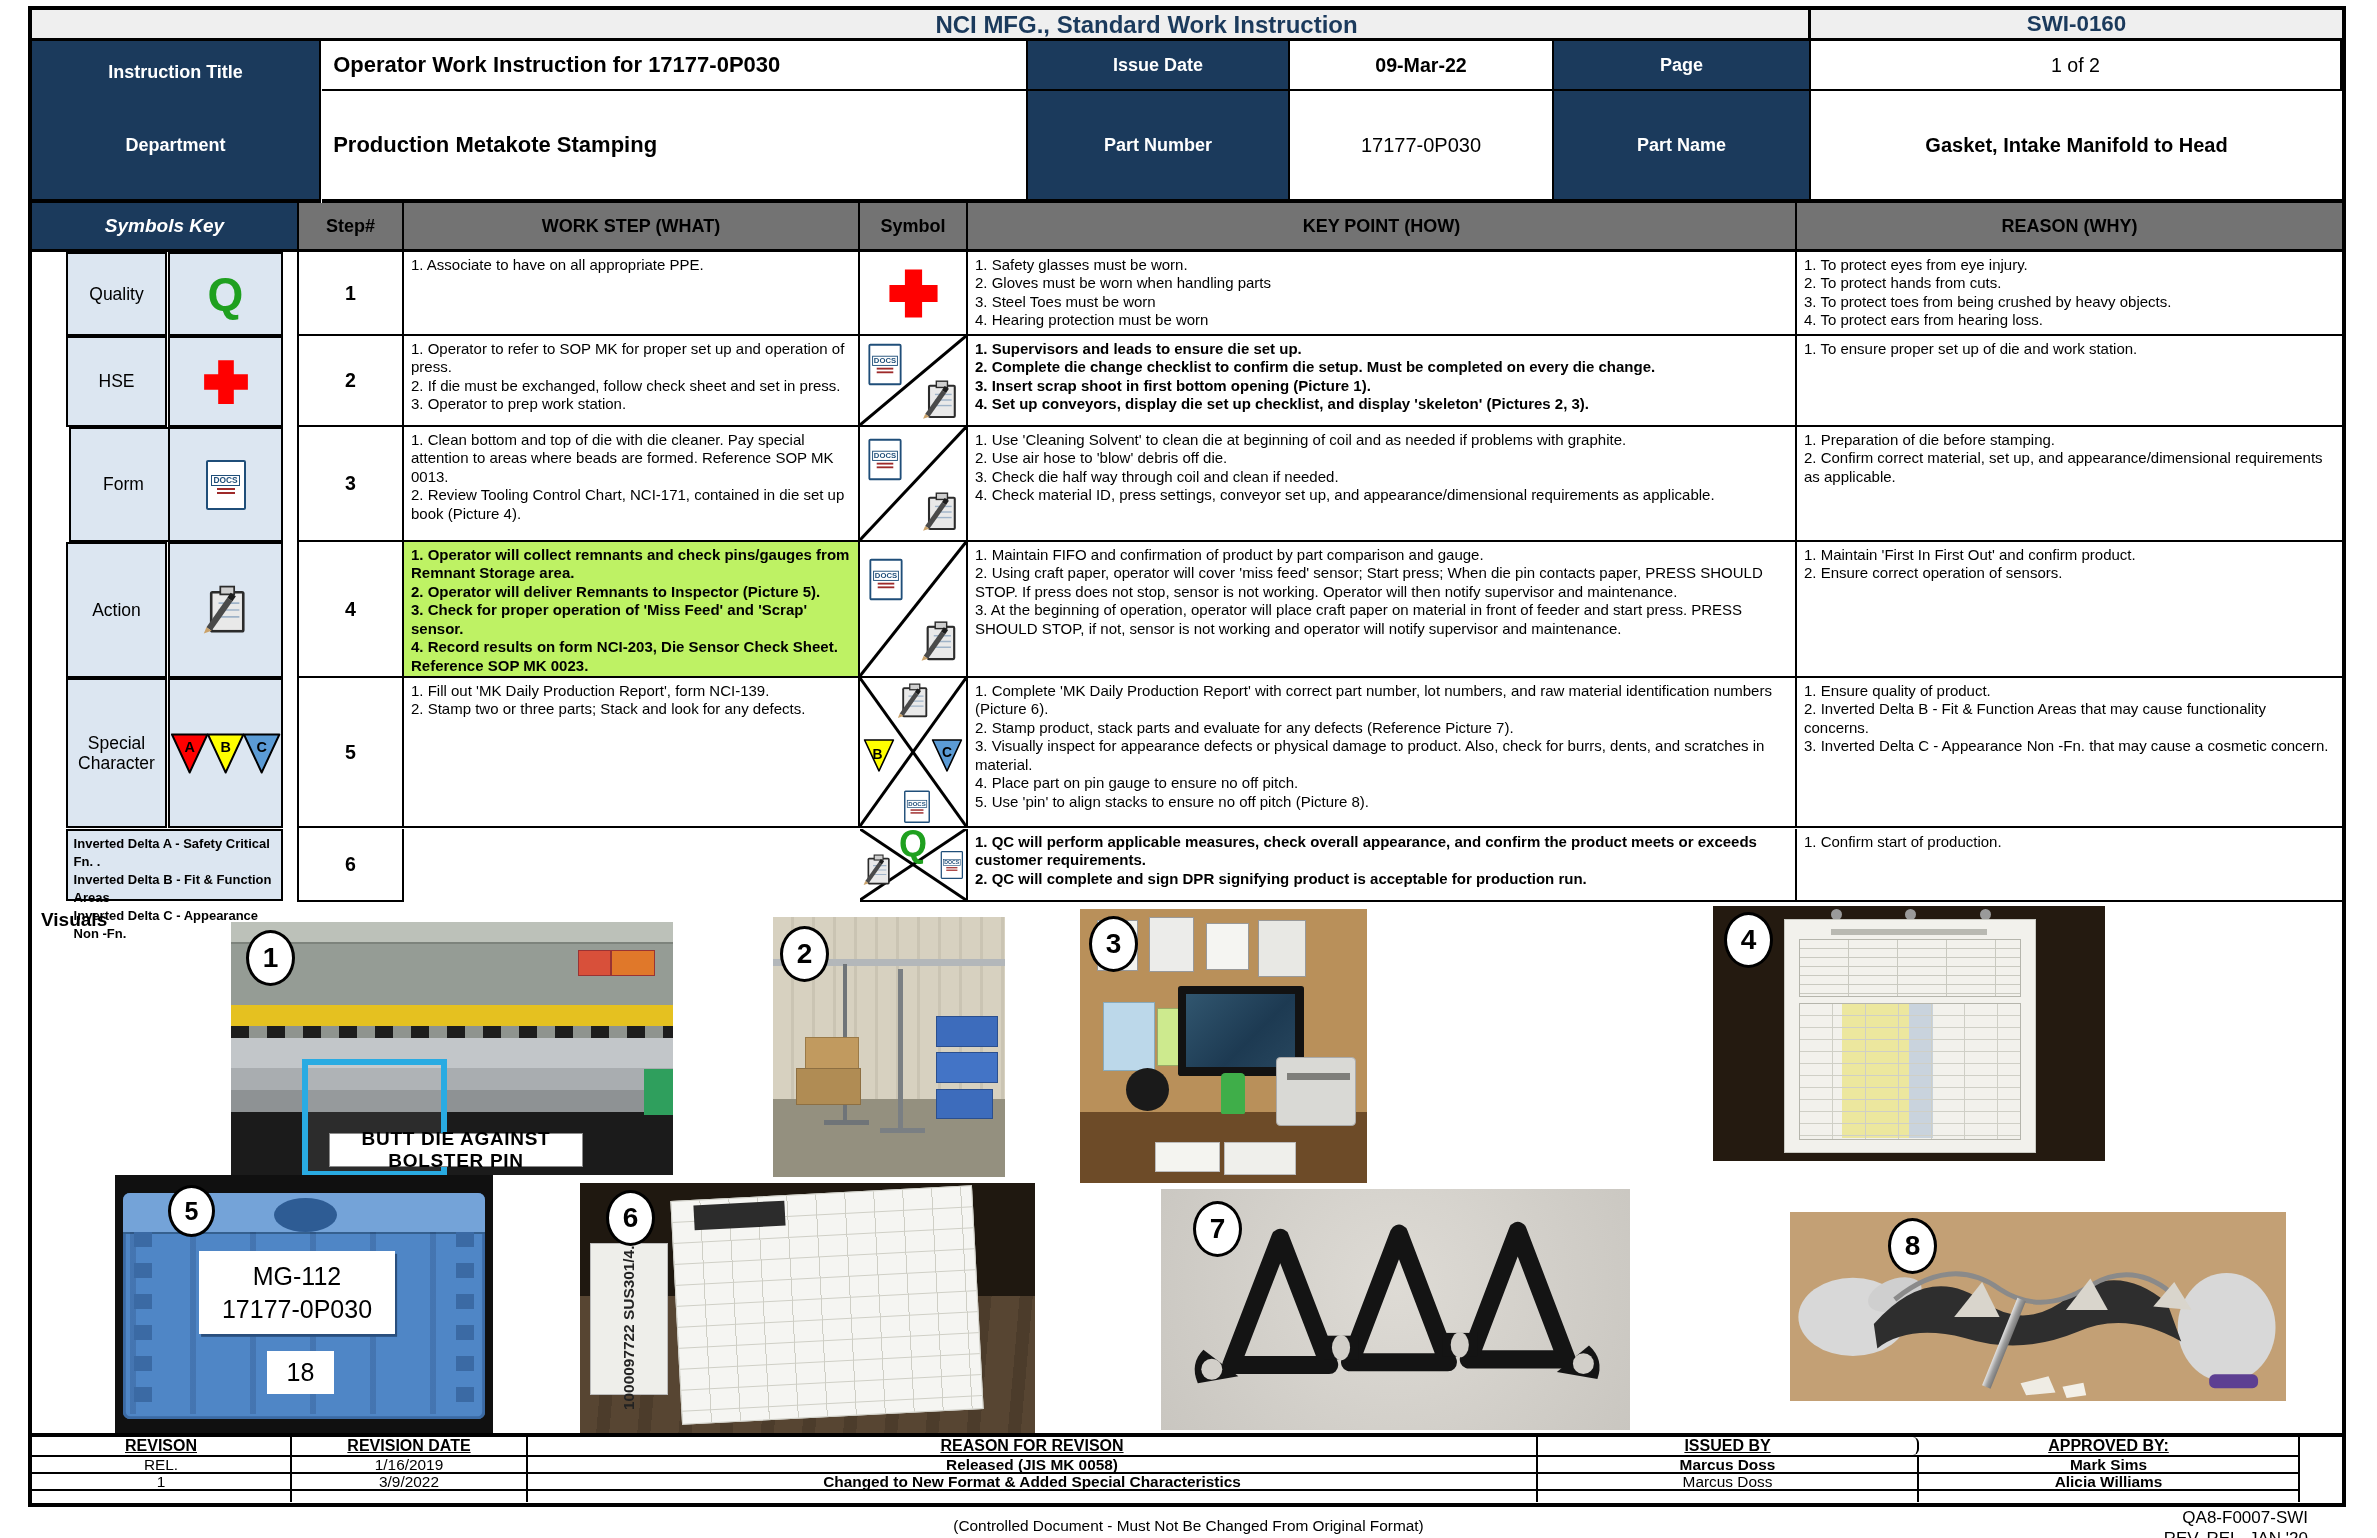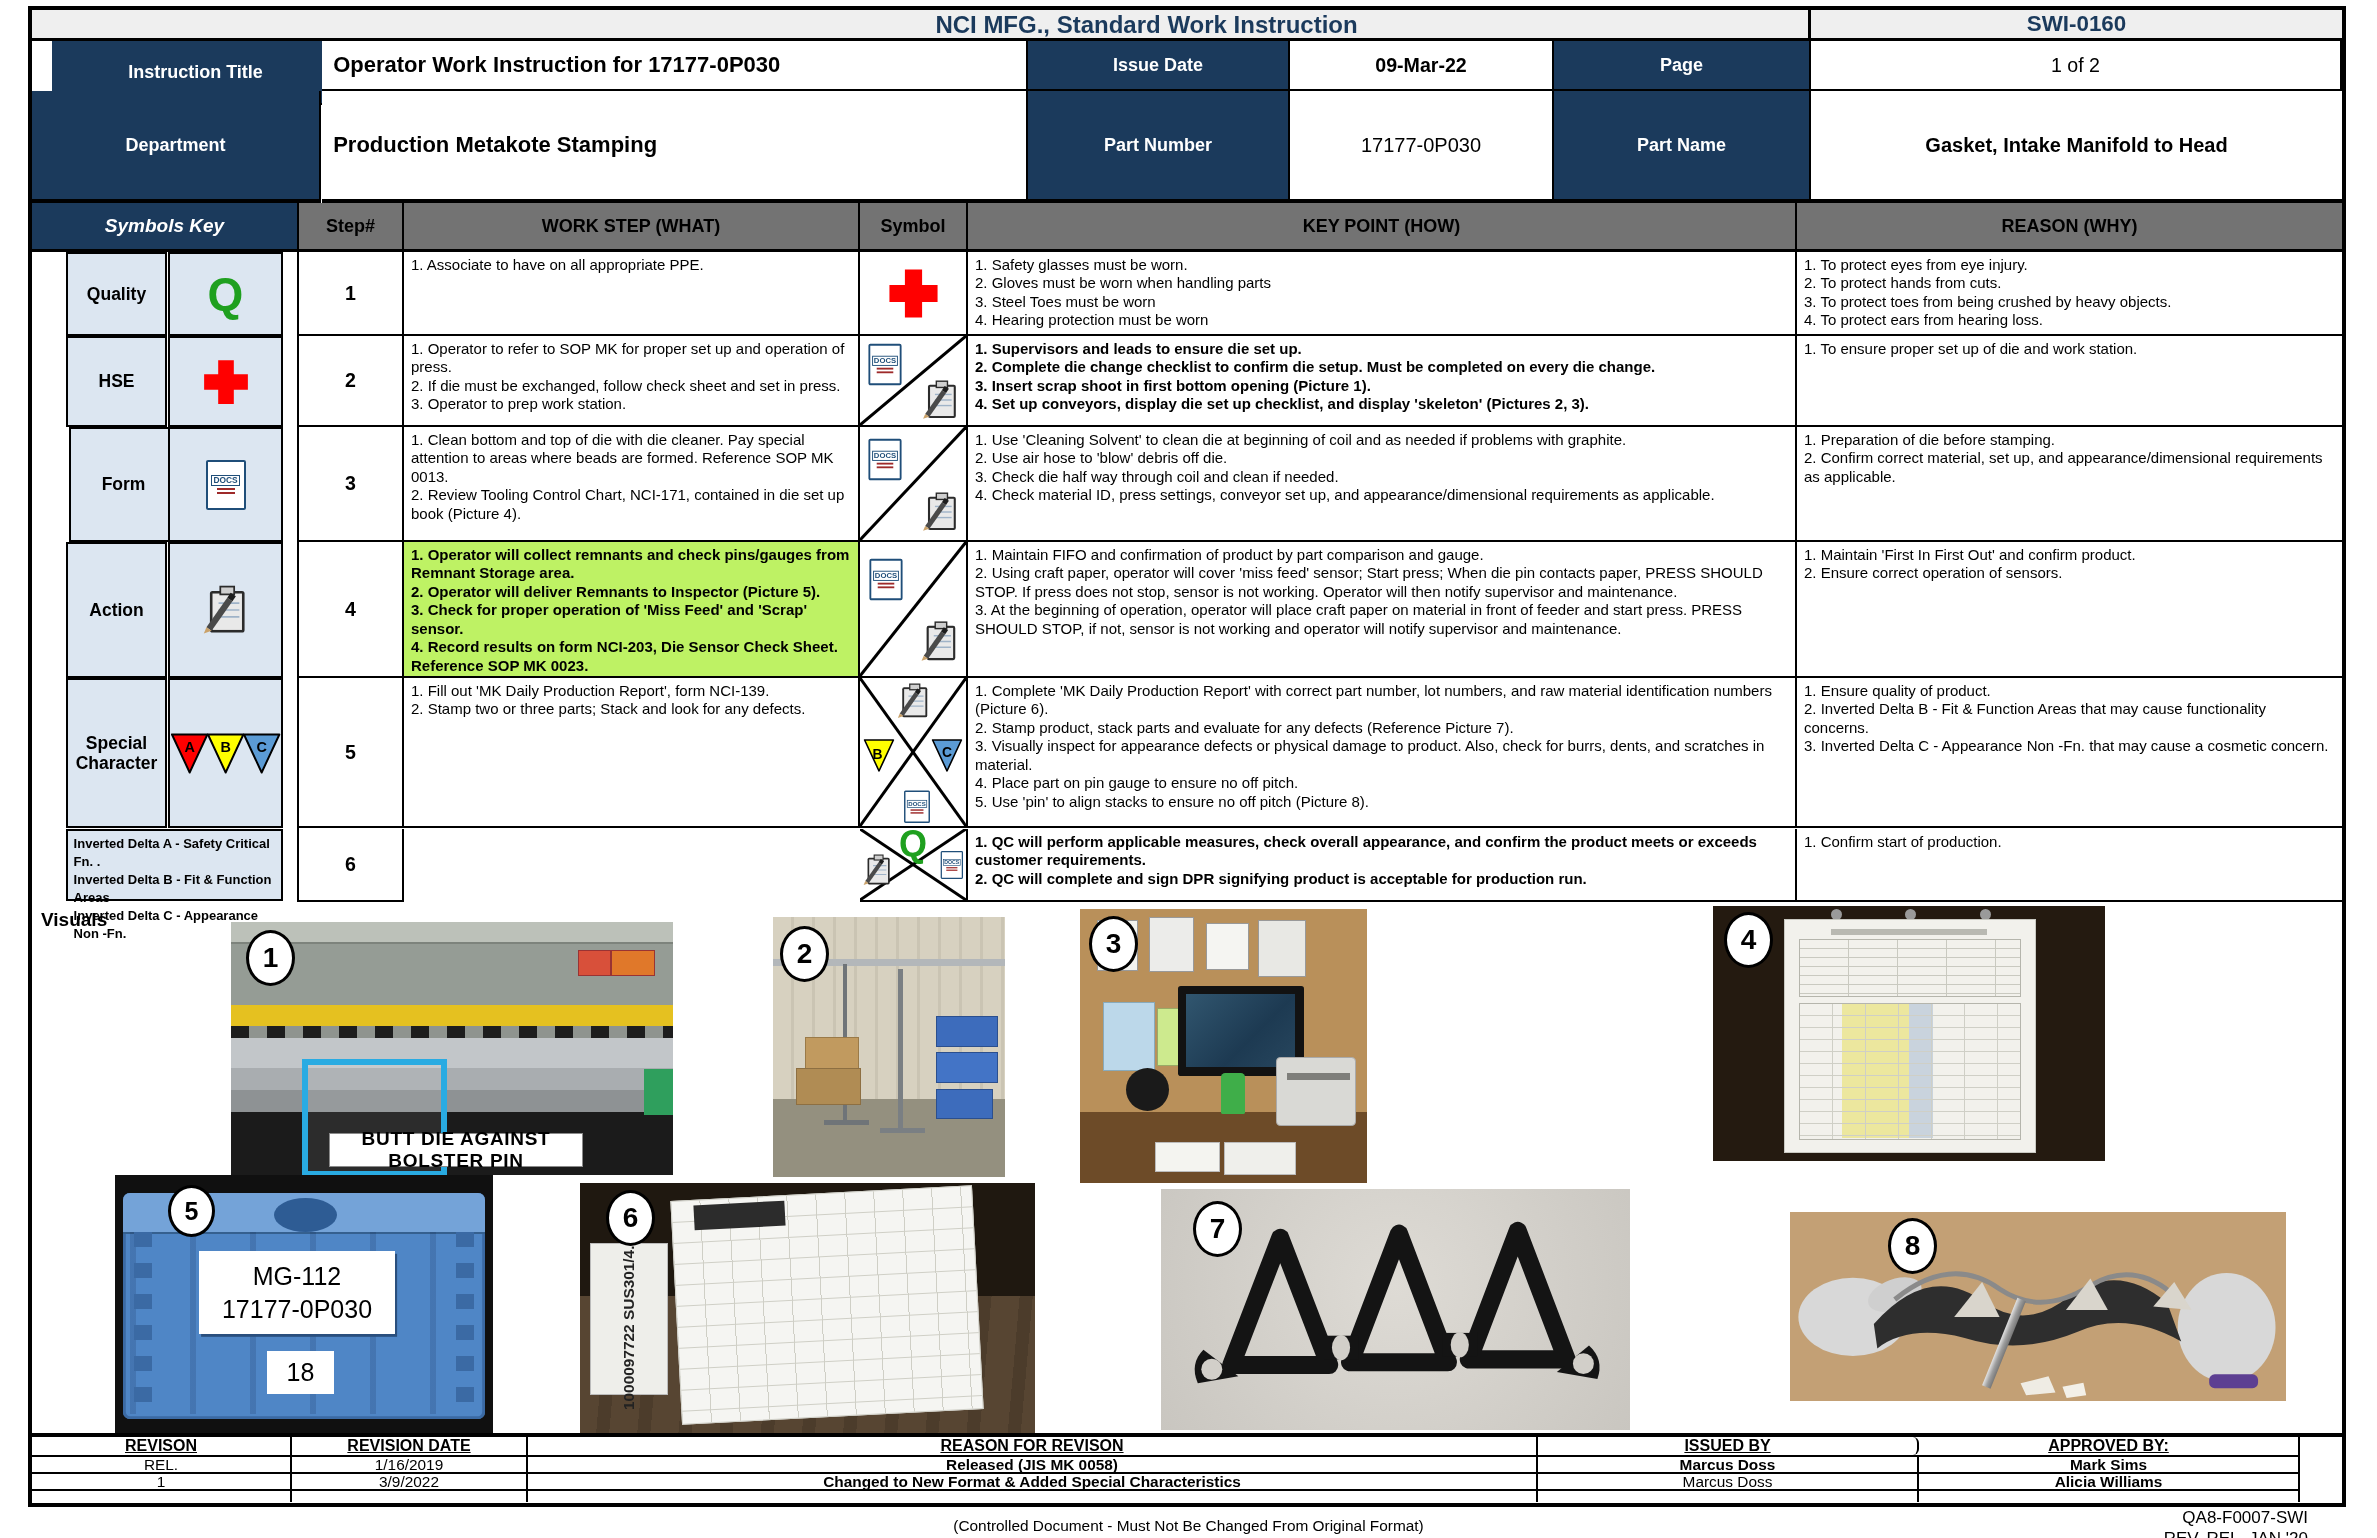--- a/index.html
+++ b/index.html
@@ -9,21 +9,21 @@
   .bd{border-right:2.1px solid #000;border-bottom:2.1px solid #000;}
   .frame{left:28px;top:5.6px;width:2318px;height:1501px;border:4.2px solid #000;}
   .navy{background:#1B3A5C;color:#fff;font-weight:bold;display:flex;align-items:center;justify-content:center;text-align:center;}
   .gray{background:#EFEFEF;}
   .flexc{display:flex;align-items:center;justify-content:center;text-align:center;}
   .flexl{display:flex;align-items:center;}
   .b{font-weight:bold;}
   .txt{font-size:15px;line-height:1.24;padding:3.5px 7px;white-space:pre-line;}
   .titletxt{color:#1B3A5C;font-weight:bold;font-size:24px;}
   .keycell{background:#DCE6F1;border:2.1px solid #000;display:flex;align-items:center;justify-content:center;text-align:center;}
-  .keylabel{font-weight:bold;font-size:17.5px;}
+  .keylabel{font-weight:normal;font-size:17.5px;}
   .legend{font-weight:bold;font-size:13px;line-height:1.38;white-space:pre-line;text-align:left;
           display:block;padding:4.2px 5.6px;}
   .hdrcell{background:#737373;font-weight:bold;font-size:18px;display:flex;align-items:center;justify-content:center;}
   .stepcell{background:#fff;font-weight:bold;font-size:19.6px;display:flex;align-items:center;justify-content:center;}
   .symcell{background:#fff;overflow:hidden;}
   .diag{position:absolute;inset:0;width:100%;height:100%;}
   .docs{position:absolute;width:32px;height:41px;background:#fff;border:2.1px solid #1F4E79;border-radius:2.1px;
         display:flex;flex-direction:column;align-items:center;justify-content:center;gap:2.1px;}
   .docs span{font-size:8.4px;font-weight:bold;color:#1F4E79;border:1.4px solid #1F4E79;padding:0 1.4px;line-height:9px;}
   .docs i{display:block;width:18px;height:2.1px;background:#9E2A2A;}
@@ -65,21 +65,21 @@
 <div id="page">
 
   <div class="c frame"></div>
 
   <div class="c gray" style="left:32px;top:9.8px;width:1779px;height:31px;border-right:3.5px solid #000;border-bottom:3.5px solid #000;"></div>
   <div class="c gray flexc" style="left:1811px;top:9.8px;width:531px;height:31px;border-bottom:3.5px solid #000;">
     <span class="titletxt" style="font-size:22.4px;">SWI-0160</span>
   </div>
   <div class="c flexc titletxt" style="left:489px;top:9.8px;width:1315px;height:31px;">NCI MFG., Standard Work Instruction</div>
 
-  <div class="c navy bd" style="left:32px;top:41px;width:289px;height:64px;font-size:18px;margin-left:20px;">Instruction Title</div>
+  <div class="c navy bd" style="left:32px;top:41px;width:289px;height:64px;font-size:18px;">Instruction Title</div>
   <div class="c flexl bd b" style="left:322px;top:41px;width:706px;height:50px;background:#fff;font-size:22px;padding-left:11.2px;">Operator Work Instruction for 17177-0P030</div>
   <div class="c navy bd" style="left:1028px;top:41px;width:262px;height:50px;font-size:18px;">Issue Date</div>
   <div class="c flexc bd b" style="left:1290px;top:41px;width:264px;height:50px;background:#fff;font-size:19.6px;">09-Mar-22</div>
   <div class="c navy bd" style="left:1554px;top:41px;width:257px;height:50px;font-size:18px;">Page</div>
   <div class="c flexc bd" style="left:1811px;top:41px;width:531px;height:50px;background:#fff;font-size:19.6px;">1 of 2</div>
 
   <div class="c flexl b" style="left:322px;top:91px;width:706px;height:112px;background:#fff;font-size:22px;padding-left:11.2px;border-right:2.1px solid #000;border-bottom:4.2px solid #000;">Production Metakote Stamping</div>
   <div class="c navy" style="left:32px;top:91px;width:289px;height:112px;font-size:18px;border-right:2.1px solid #000;border-bottom:4.2px solid #000;">Department</div>
   <div class="c navy" style="left:1028px;top:91px;width:262px;height:112px;font-size:18px;border-right:2.1px solid #000;border-bottom:4.2px solid #000;">Part Number</div>
   <div class="c flexc" style="left:1290px;top:91px;width:264px;height:112px;background:#fff;font-size:20px;border-right:2.1px solid #000;border-bottom:4.2px solid #000;">17177-0P030</div>

